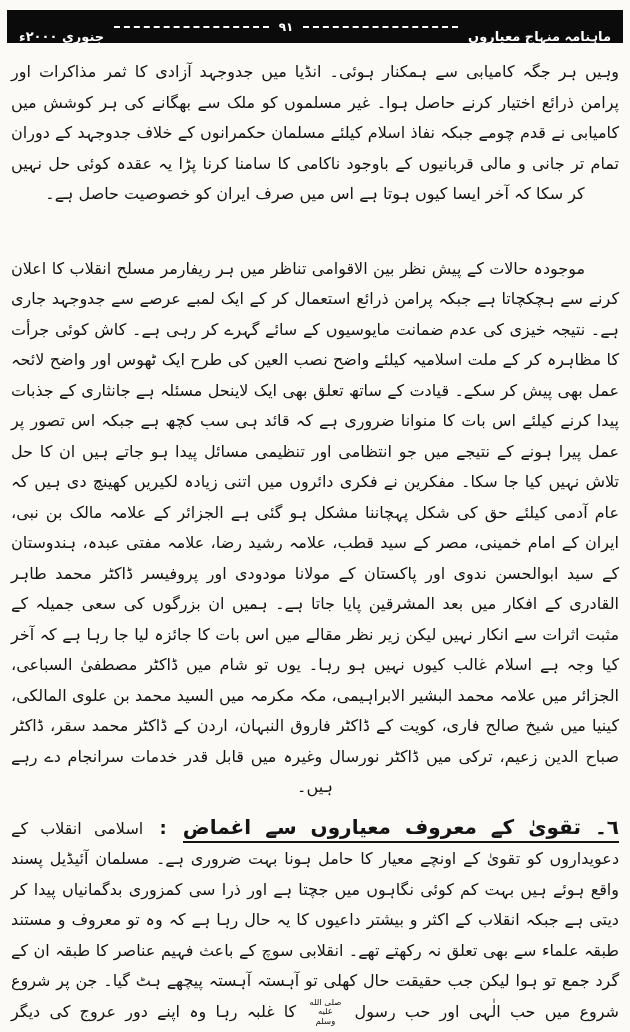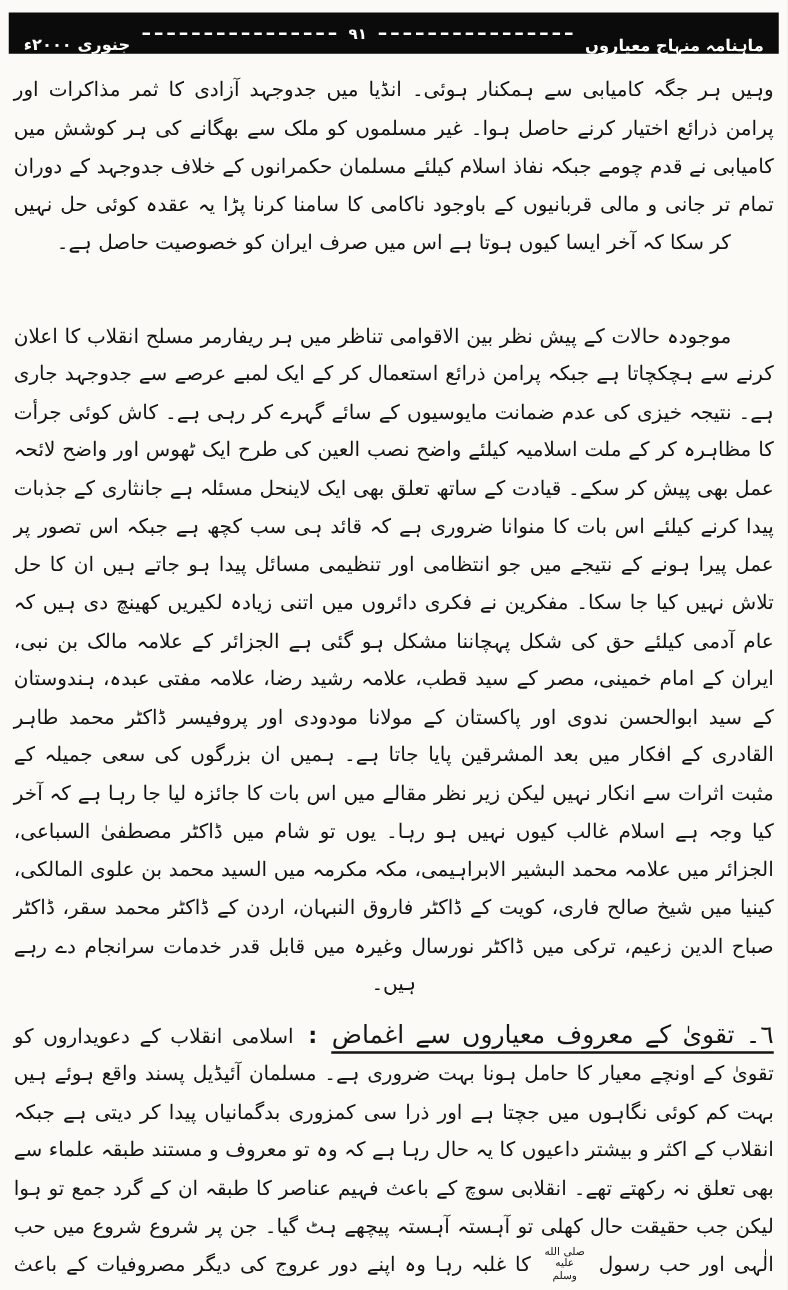--- a/index.html
+++ b/index.html
@@ -40,21 +40,21 @@
     text-align:justify;
   }
   .para{
     margin:0;
     text-align:justify;
     text-align-last:center;
   }
   .para.indent{text-indent:34px;margin-top:44px;}
   .para.section{margin-top:9px;}
   .sec-title{
-    font-weight:normal;
+    font-weight:bold;
     font-size:20px;
     border-bottom:2.5px solid #141414;
     padding-bottom:2px;
   }
   .sec-colon{
     font-weight:bold;
     font-size:18px;
     padding:0 4px;
   }
   .durood{

